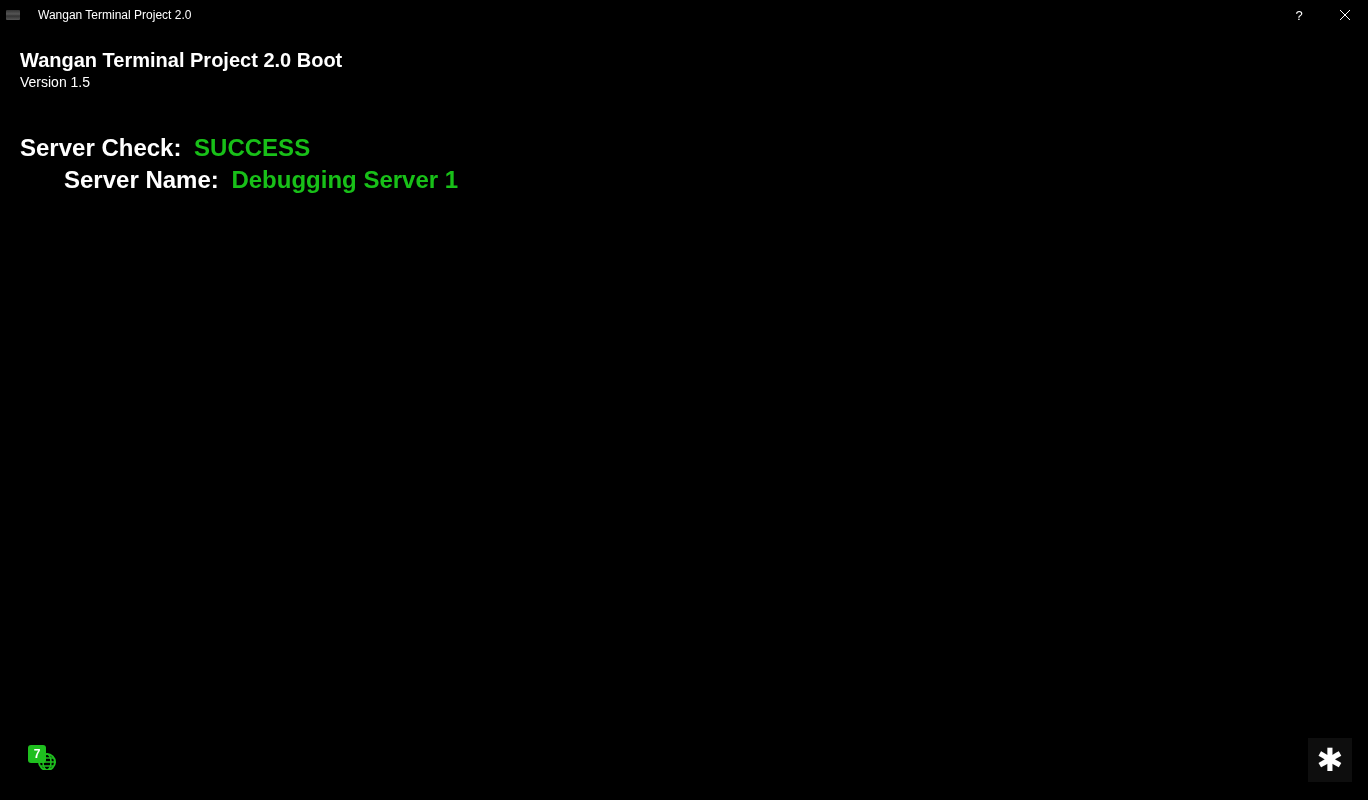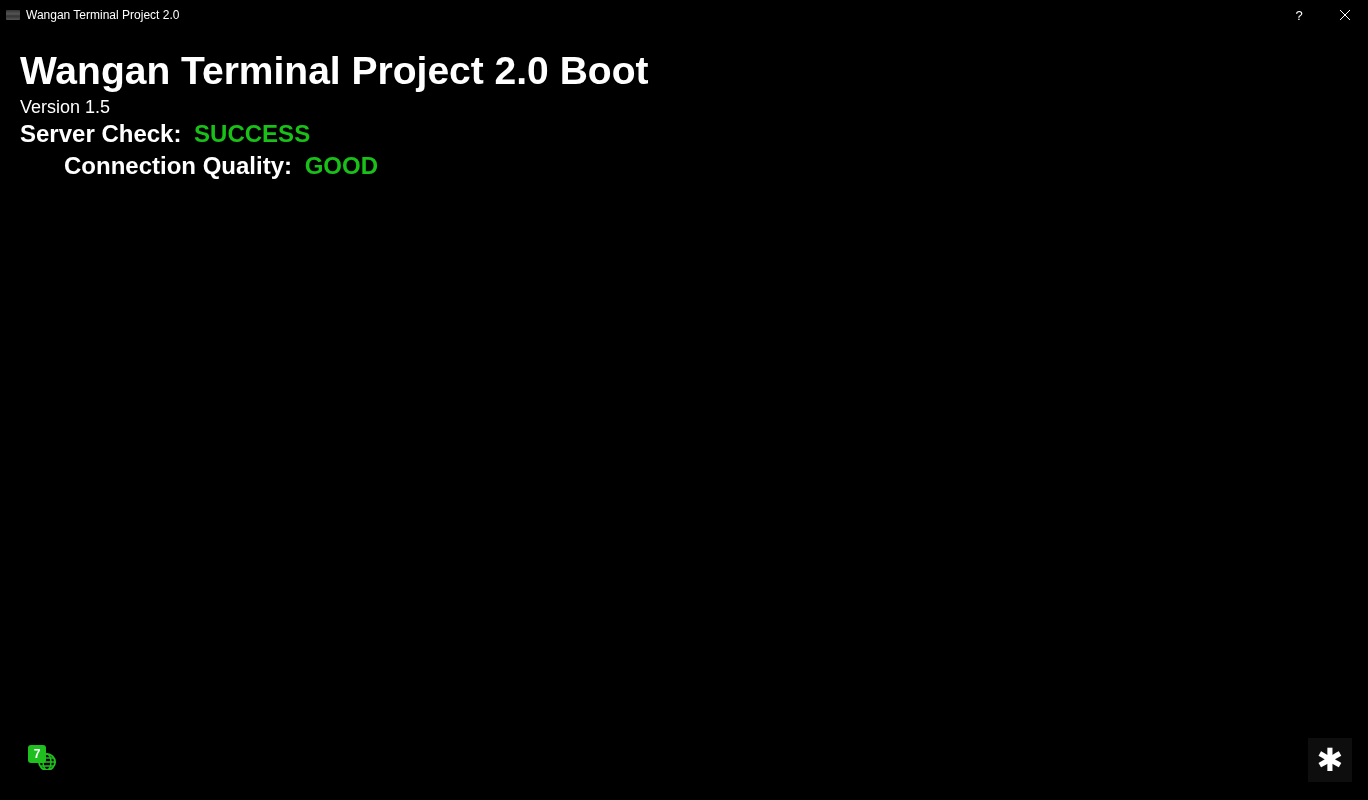--- a/index.html
+++ b/index.html
@@ -21,21 +21,21 @@
       display: flex;
       align-items: center;
       justify-content: space-between;
       padding: 0 0 0 6px;
       font-size: 12px;
       color: #fff;
     }
     .titlebar-left {
       display: flex;
       align-items: center;
-      gap: 6px;
+      gap: 18px;
     }
     .titlebar-appicon {
       width: 14px;
       height: 10px;
       background: linear-gradient(to bottom, #333 0%, #555 40%, #333 60%, #555 100%);
       border-radius: 1px;
     }
     .titlebar-right {
       display: flex;
       align-items: center;
@@ -51,30 +51,31 @@
       font-size: 13px;
     }
     .titlebar-btn.close svg {
       width: 10px;
       height: 10px;
     }
     .content {
       padding: 18px 20px;
     }
     .page-title {
-      font-size: 39px;
+      font-size: 20px;
       font-weight: bold;
       line-height: 1.2;
     }
     .version-line {
-      font-size: 18px;
+      font-size: 14px;
       font-weight: 400;
       margin-top: 2px;
     }
     .check-block {
+      margin-top: 42px;
     }
     .row {
       font-size: 24px;
       font-weight: 600;
       line-height: 1.35;
     }
     .row.indent {
       padding-left: 44px;
     }
     .label {
@@ -129,22 +130,22 @@
 <div class="content">
   <div class="page-title">Wangan Terminal Project 2.0 Boot</div>
   <div class="version-line">Version 1.5</div>
 
   <div class="check-block">
     <div class="row">
       <span class="label">Server Check:</span>
       <span class="val">SUCCESS</span>
     </div>
     <div class="row indent">
-      <span class="label">Connection Quality:</span>
-      <span class="val">GOOD</span>
+      <span class="label">Server Name:</span>
+      <span class="val">Debugging Server 1</span>
     </div>
   </div>
 </div>
 
 <div class="bottom-left-icon">
   <svg viewBox="0 0 30 28" width="30" height="28">
     <rect x="2" y="3" width="18" height="18" rx="3" fill="#1fbf1f"></rect>
     <text x="11" y="16" font-size="12" font-family="Arial" font-weight="bold" fill="#fff" text-anchor="middle">7</text>
     <circle cx="21" cy="20" r="8" fill="none" stroke="#1fbf1f" stroke-width="2"></circle>
     <ellipse cx="21" cy="20" rx="4" ry="8" fill="none" stroke="#1fbf1f" stroke-width="1.5"></ellipse>

